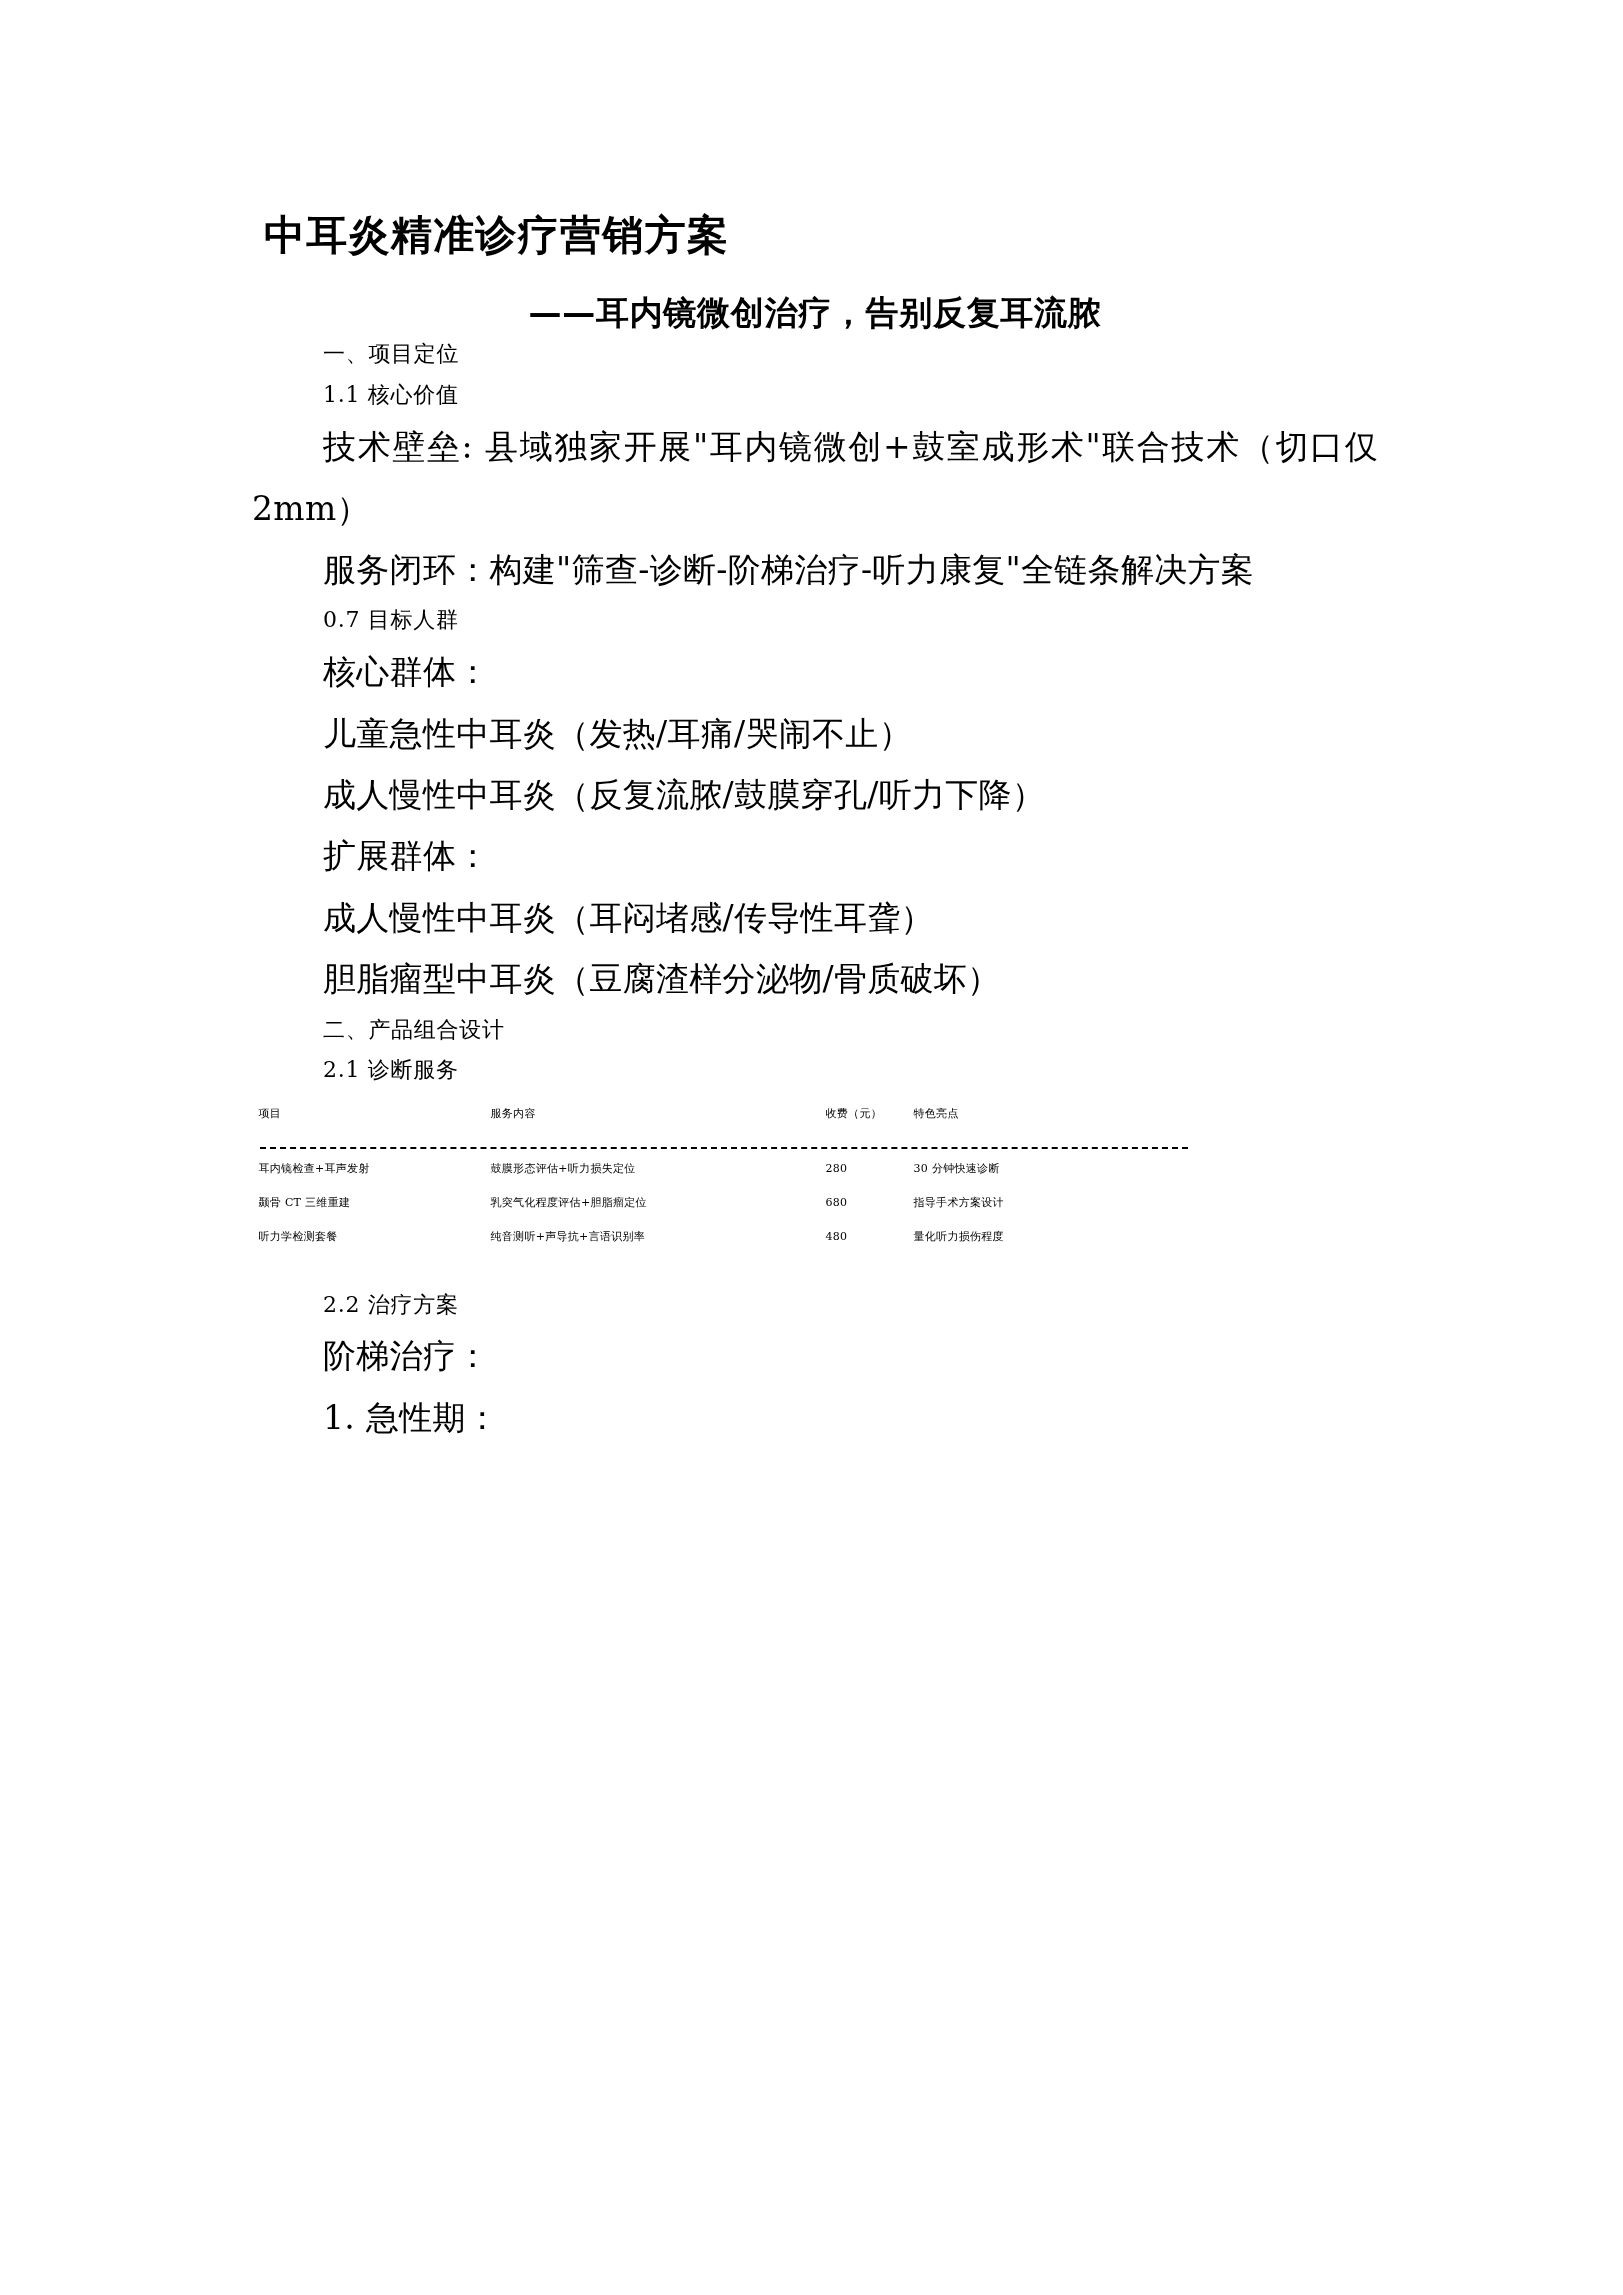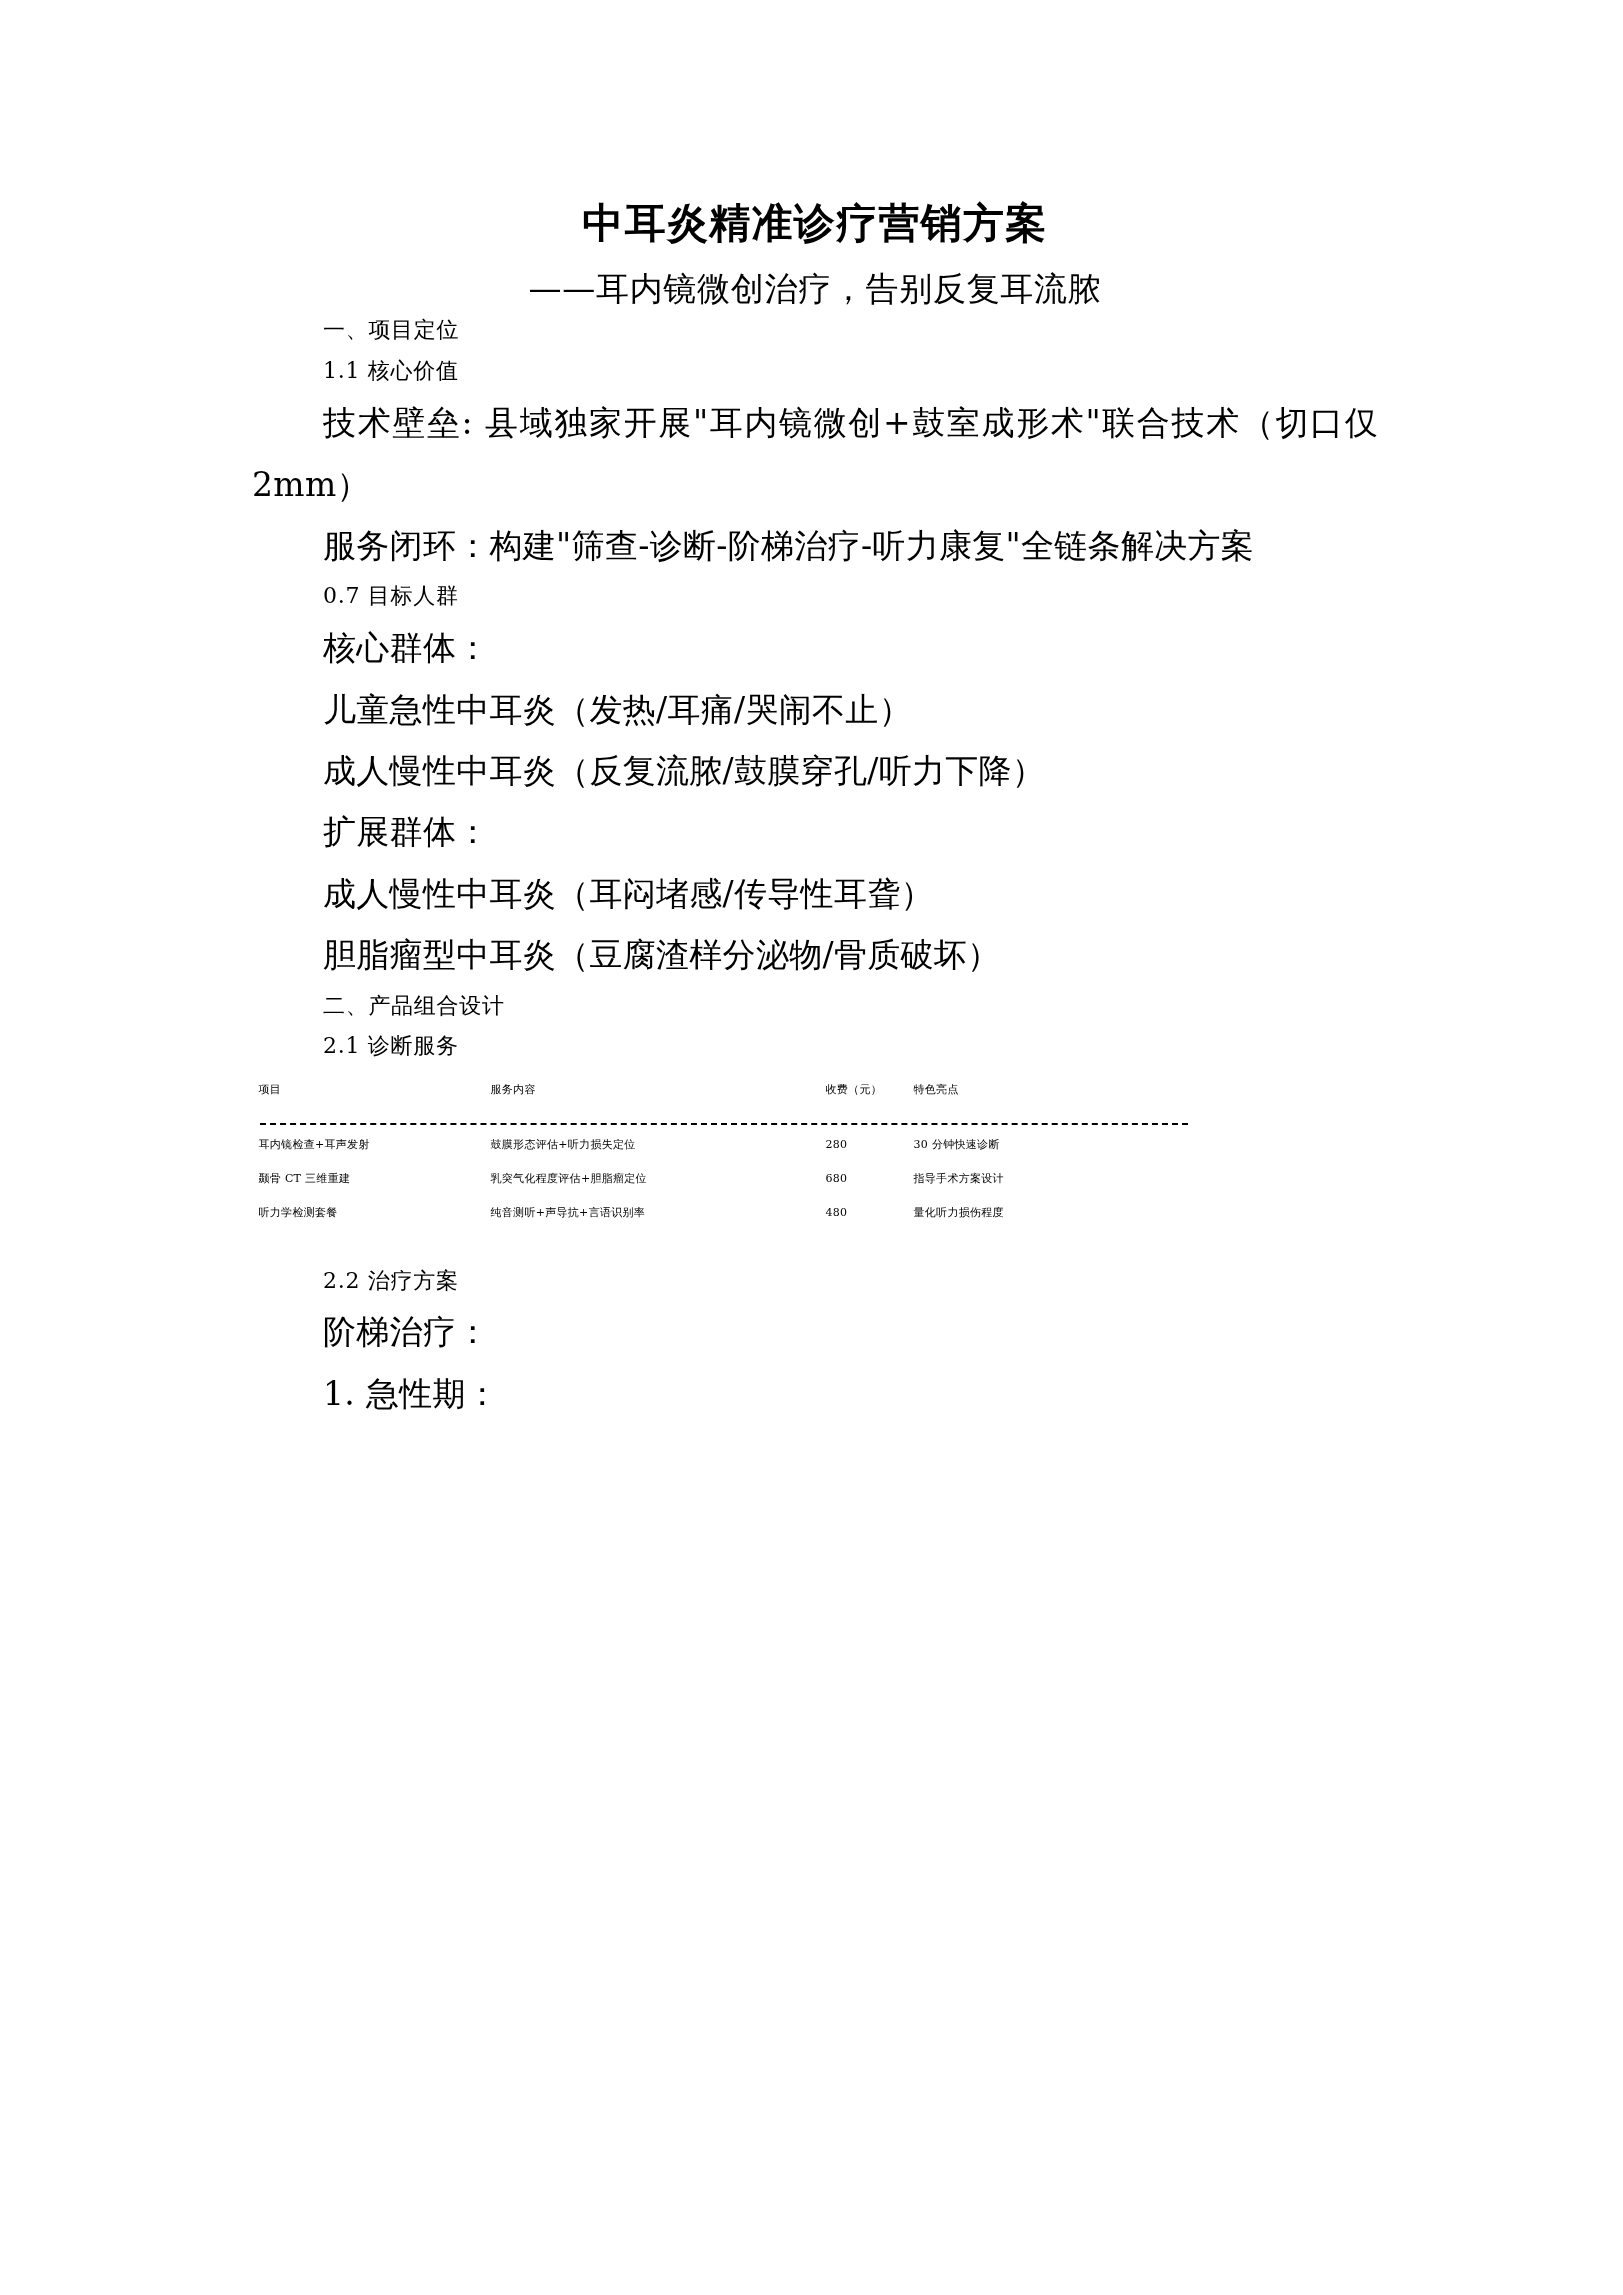--- a/index.html
+++ b/index.html
@@ -25,33 +25,32 @@
   }
   .content {
     position: absolute;
     left: 252px;
     top: 0;
     width: 1126px;
   }
 
   
   .doc-title {
-    text-align: center;
     font-size: 41px;
     font-weight: bold;
     letter-spacing: 1.3px;
     line-height: 1.25;
-    margin: 0;
+    margin: 12px;
     padding-top: 198px;
     white-space: nowrap;
   }
   .doc-subtitle {
     text-align: center;
     font-size: 33px;
-    font-weight: normal;
+    font-weight: bold;
     line-height: 1.3;
     margin: 0;
     padding-top: 18.3px;
     letter-spacing: 0.7px;
     white-space: nowrap;
   }
 
   
   .para {
     font-size: 33px;

